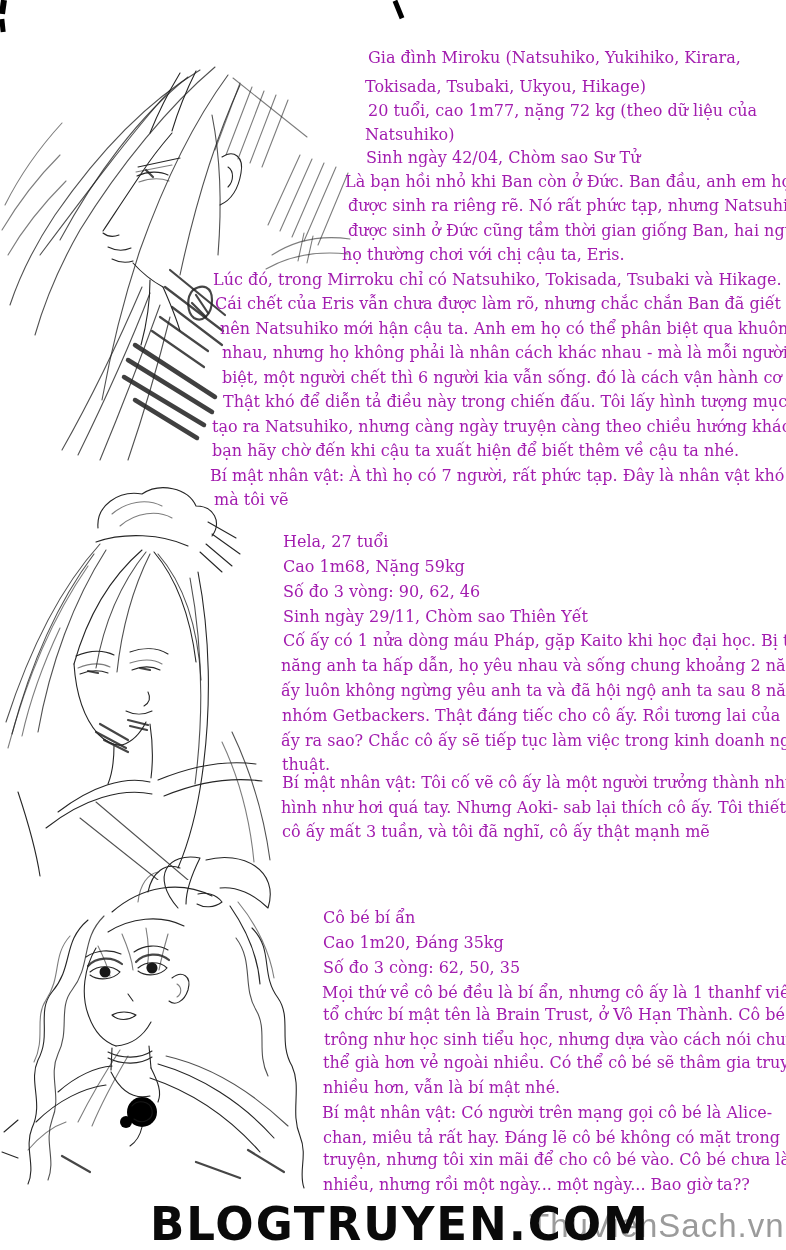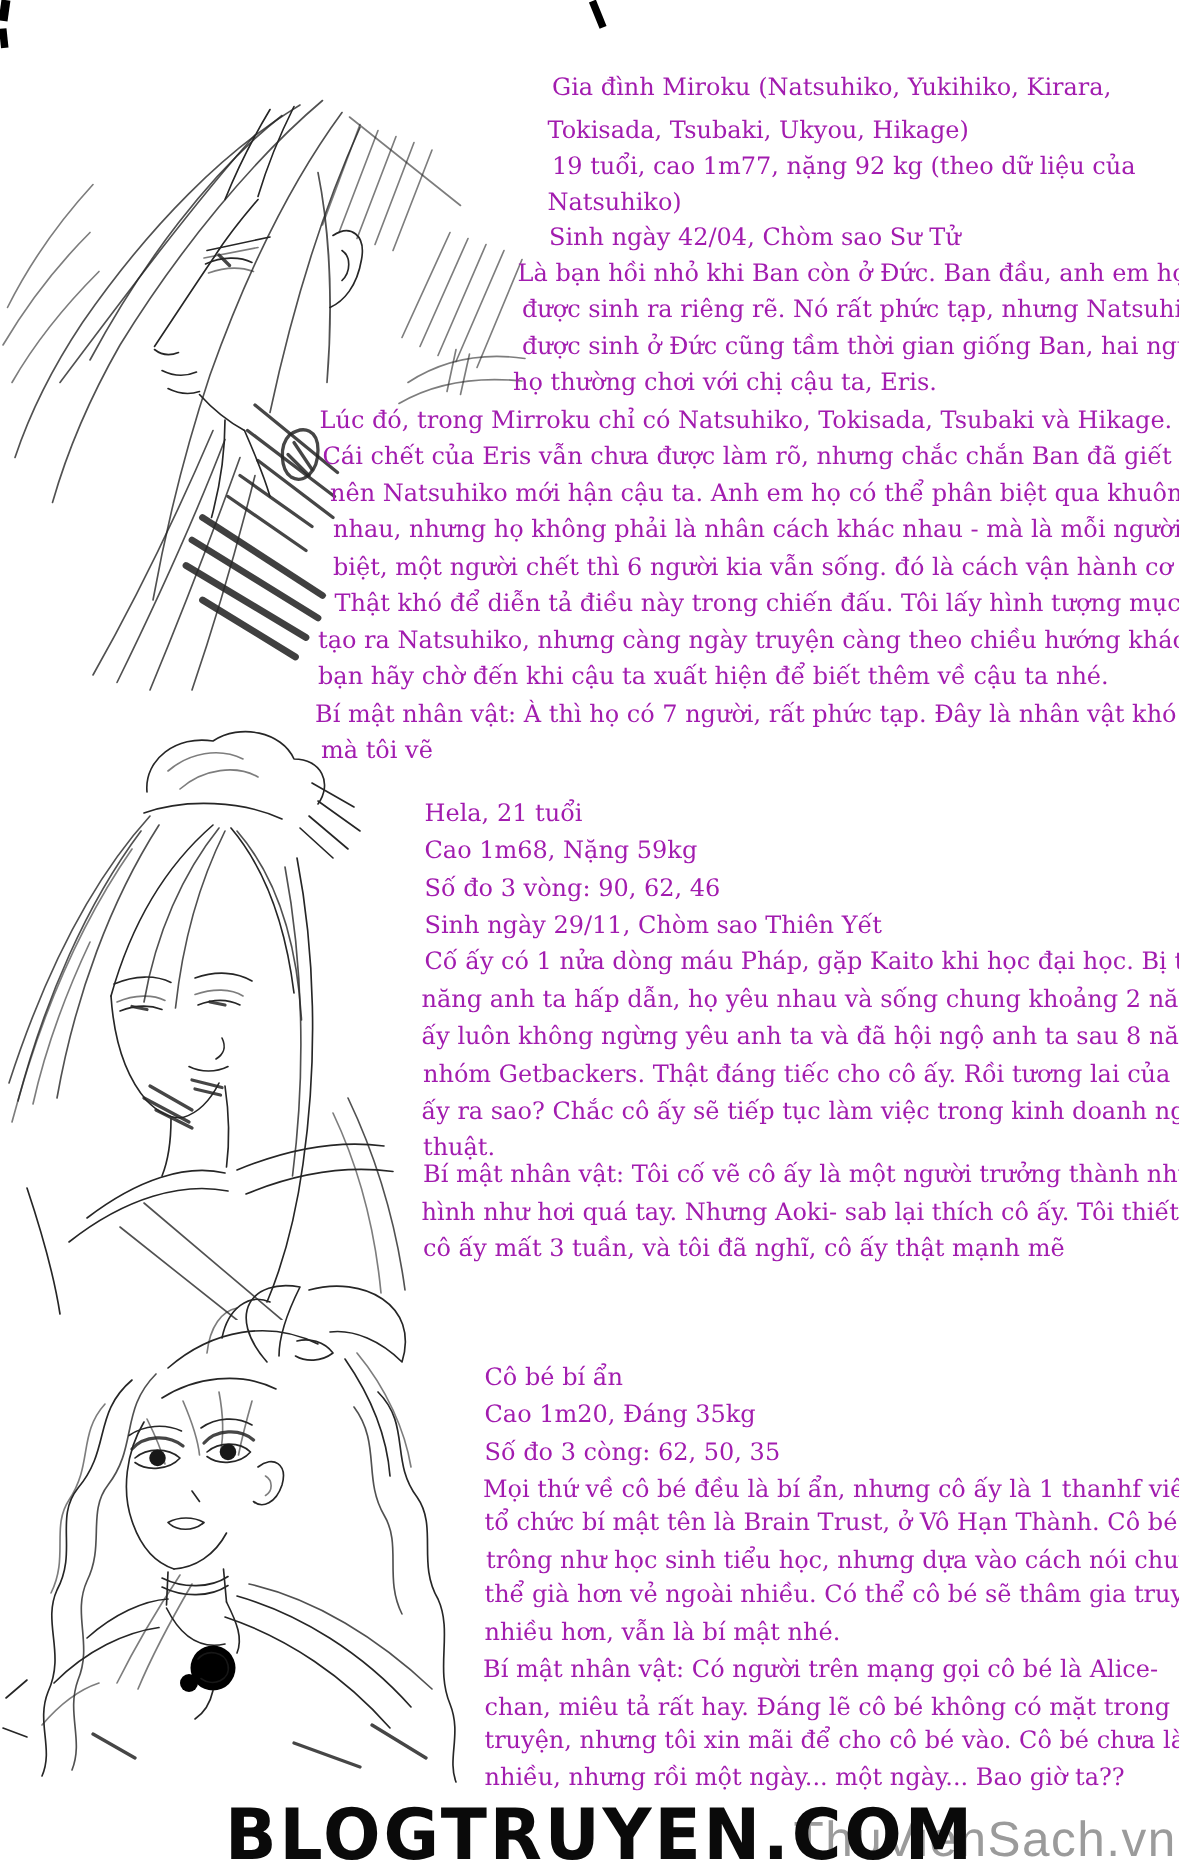--- a/index.html
+++ b/index.html
@@ -214,41 +214,41 @@
     <path d="M158,214 C200,226 242,252 274,288"></path>
     <path d="M150,228 C192,242 230,268 260,302"></path>
     <path class="h" d="M166,206 C210,216 252,242 288,276"></path>
     <path class="md" d="M62,306 l28,16 M196,312 l44,16 M248,300 l36,22"></path>
     <path d="M4,282 L18,270 M2,302 L18,308"></path>
   </svg>
 
   <div>
     <div class="ln" style="left:368px;top:48px">Gia đình Miroku (Natsuhiko, Yukihiko, Kirara,</div>
     <div class="ln" style="left:365px;top:77px">Tokisada, Tsubaki, Ukyou, Hikage)</div>
-    <div class="ln" style="left:368px;top:101px">19 tuổi, cao 1m77, nặng 92 kg (theo dữ liệu của</div>
+    <div class="ln" style="left:368px;top:101px">20 tuổi, cao 1m77, nặng 72 kg (theo dữ liệu của</div>
     <div class="ln" style="left:365px;top:125px">Natsuhiko)</div>
     <div class="ln" style="left:366px;top:148px">Sinh ngày 42/04, Chòm sao Sư Tử</div>
     <div class="ln" style="left:345px;top:172px">Là bạn hồi nhỏ khi Ban còn ở Đức. Ban đầu, anh em họ</div>
     <div class="ln" style="left:348px;top:196px">được sinh ra riêng rẽ. Nó rất phức tạp, nhưng Natsuhiko</div>
     <div class="ln" style="left:348px;top:221px">được sinh ở Đức cũng tầm thời gian giống Ban, hai người</div>
     <div class="ln" style="left:342px;top:245px">họ thường chơi với chị cậu ta, Eris.</div>
     <div class="ln" style="left:213px;top:270px">Lúc đó, trong Mirroku chỉ có Natsuhiko, Tokisada, Tsubaki và Hikage.</div>
     <div class="ln" style="left:215px;top:294px">Cái chết của Eris vẫn chưa được làm rõ, nhưng chắc chắn Ban đã giết cô ấy</div>
     <div class="ln" style="left:220px;top:319px">nên Natsuhiko mới hận cậu ta. Anh em họ có thể phân biệt qua khuôn mặt khác</div>
     <div class="ln" style="left:222px;top:343px">nhau, nhưng họ không phải là nhân cách khác nhau - mà là mỗi người riêng</div>
     <div class="ln" style="left:222px;top:368px">biệt, một người chết thì 6 người kia vẫn sống. đó là cách vận hành cơ thể họ.</div>
     <div class="ln" style="left:223px;top:392px">Thật khó để diễn tả điều này trong chiến đấu. Tôi lấy hình tượng mục sư để</div>
     <div class="ln" style="left:212px;top:417px">tạo ra Natsuhiko, nhưng càng ngày truyện càng theo chiều hướng khác. Các</div>
     <div class="ln" style="left:212px;top:441px">bạn hãy chờ đến khi cậu ta xuất hiện để biết thêm về cậu ta nhé.</div>
     <div class="ln" style="left:210px;top:466px">Bí mật nhân vật: À thì họ có 7 người, rất phức tạp. Đây là nhân vật khó nhất</div>
     <div class="ln" style="left:214px;top:490px">mà tôi vẽ</div>
   </div>
 
   <div>
-    <div class="ln" style="left:283px;top:532px">Hela, 21 tuổi</div>
+    <div class="ln" style="left:283px;top:532px">Hela, 27 tuổi</div>
     <div class="ln" style="left:283px;top:557px">Cao 1m68, Nặng 59kg</div>
     <div class="ln" style="left:283px;top:582px">Số đo 3 vòng: 90, 62, 46</div>
     <div class="ln" style="left:283px;top:607px">Sinh ngày 29/11, Chòm sao Thiên Yết</div>
     <div class="ln" style="left:283px;top:631px">Cố ấy có 1 nửa dòng máu Pháp, gặp Kaito khi học đại học. Bị tài</div>
     <div class="ln" style="left:281px;top:656px">năng anh ta hấp dẫn, họ yêu nhau và sống chung khoảng 2 năm. Cô</div>
     <div class="ln" style="left:281px;top:681px">ấy luôn không ngừng yêu anh ta và đã hội ngộ anh ta sau 8 năm, nhờ</div>
     <div class="ln" style="left:282px;top:706px">nhóm Getbackers. Thật đáng tiếc cho cô ấy. Rồi tương lai của cô</div>
     <div class="ln" style="left:281px;top:731px">ấy ra sao? Chắc cô ấy sẽ tiếp tục làm việc trong kinh doanh nghệ</div>
     <div class="ln" style="left:282px;top:755px">thuật.</div>
     <div class="ln" style="left:282px;top:773px">Bí mật nhân vật: Tôi cố vẽ cô ấy là một người trưởng thành nhưng</div>

